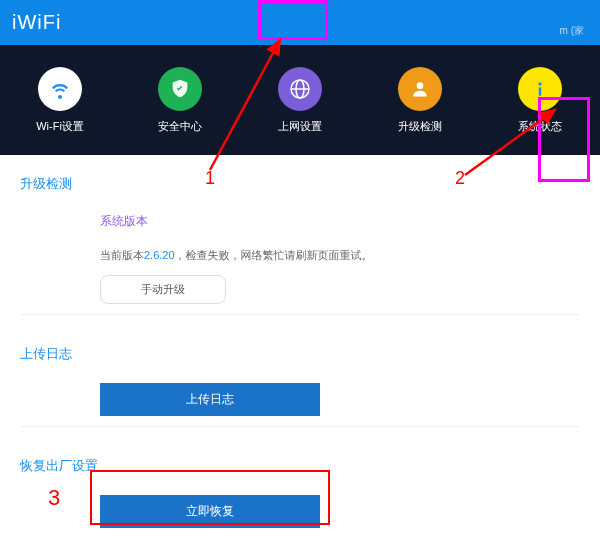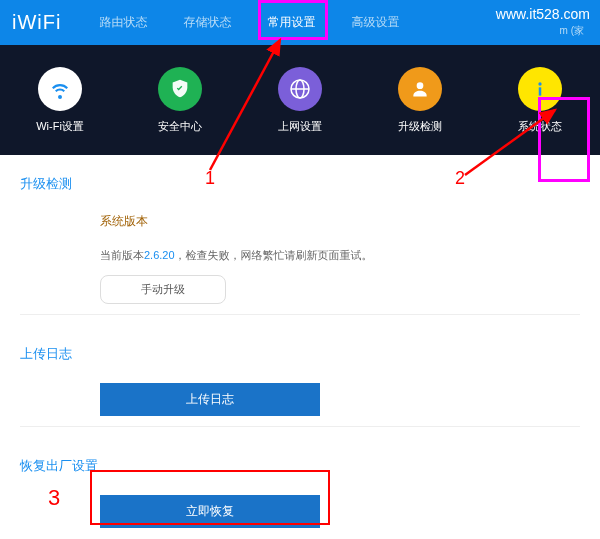--- a/index.html
+++ b/index.html
@@ -17,45 +17,38 @@
   .iconitem { display: flex; flex-direction: column; align-items: center; gap: 8px; cursor: pointer; width: 90px; }
   .iconcircle { width: 44px; height: 44px; border-radius: 50%; display: flex; align-items: center; justify-content: center; }
   .iconlabel { color: #fff; font-size: 11px; }
   .icon-highlight { position: absolute; border: 3px solid #ff00ff; top: 52px; right: 10px; width: 52px; height: 85px; pointer-events: none; }
 
   .section { padding: 20px 20px 10px 20px; }
   .section-title { color: #1a8ff0; font-size: 13px; margin-bottom: 20px; }
   .divider { border-bottom: 1px solid #eee; margin-top: 10px; }
 
   .version-block { margin-left: 80px; }
-  .version-label { font-size: 12px; color: #a16207; margin-bottom: 18px; }
+  .version-label { font-size: 12px; color: #8b5cf6; margin-bottom: 18px; }
   .version-text { font-size: 11px; color: #666; margin-bottom: 12px; }
   .version-num { color: #1a8ff0; }
   .btn-outline { display: inline-block; border: 1px solid #ddd; background: #fff; padding: 6px 40px; font-size: 11px; color: #555; cursor: pointer; border-radius: 8px; }
 
   .btn-primary { display: block; width: 220px; margin-left: 80px; background: #1a73c8; color: #fff; text-align: center; padding: 8px 0; font-size: 12px; border: none; cursor: pointer; }
 
   .annot { position: absolute; color: #f00; font-size: 18px; font-family: Arial; pointer-events: none; }
   .redbox { position: absolute; border: 2px solid #f00; pointer-events: none; }
 
   svg.arrow { position: absolute; pointer-events: none; }
 </style>
 </head>
 <body>
 
 <div class="topbar">
   <div class="logo">iWiFi</div>
-  <div class="topnav">
-    <div class="topnav-item">路由状态</div>
-    <div class="topnav-item">存储状态</div>
-    <div class="topnav-item active">常用设置</div>
-    <div class="topnav-item">高级设置</div>
-  </div>
   <div class="topnav-highlight"></div>
-  <div class="watermark">www.it528.com</div>
   <div class="watermark-sub">m (家</div>
 </div>
 
 <div class="iconrow">
   <div class="iconitem">
     <div class="iconcircle" style="background:#fff">
       <svg width="24" height="24" viewBox="0 0 24 24">
           <path fill="#1a8ff0" d="M12 18a2 2 0 100 4 2 2 0 000-4zm-5-4.5a7 7 0 0110 0l-1.5 1.5a5 5 0 00-7 0zm-3-3a11 11 0 0116 0l-1.5 1.5a9 9 0 00-13 0z"></path>
         </svg>
     </div>

